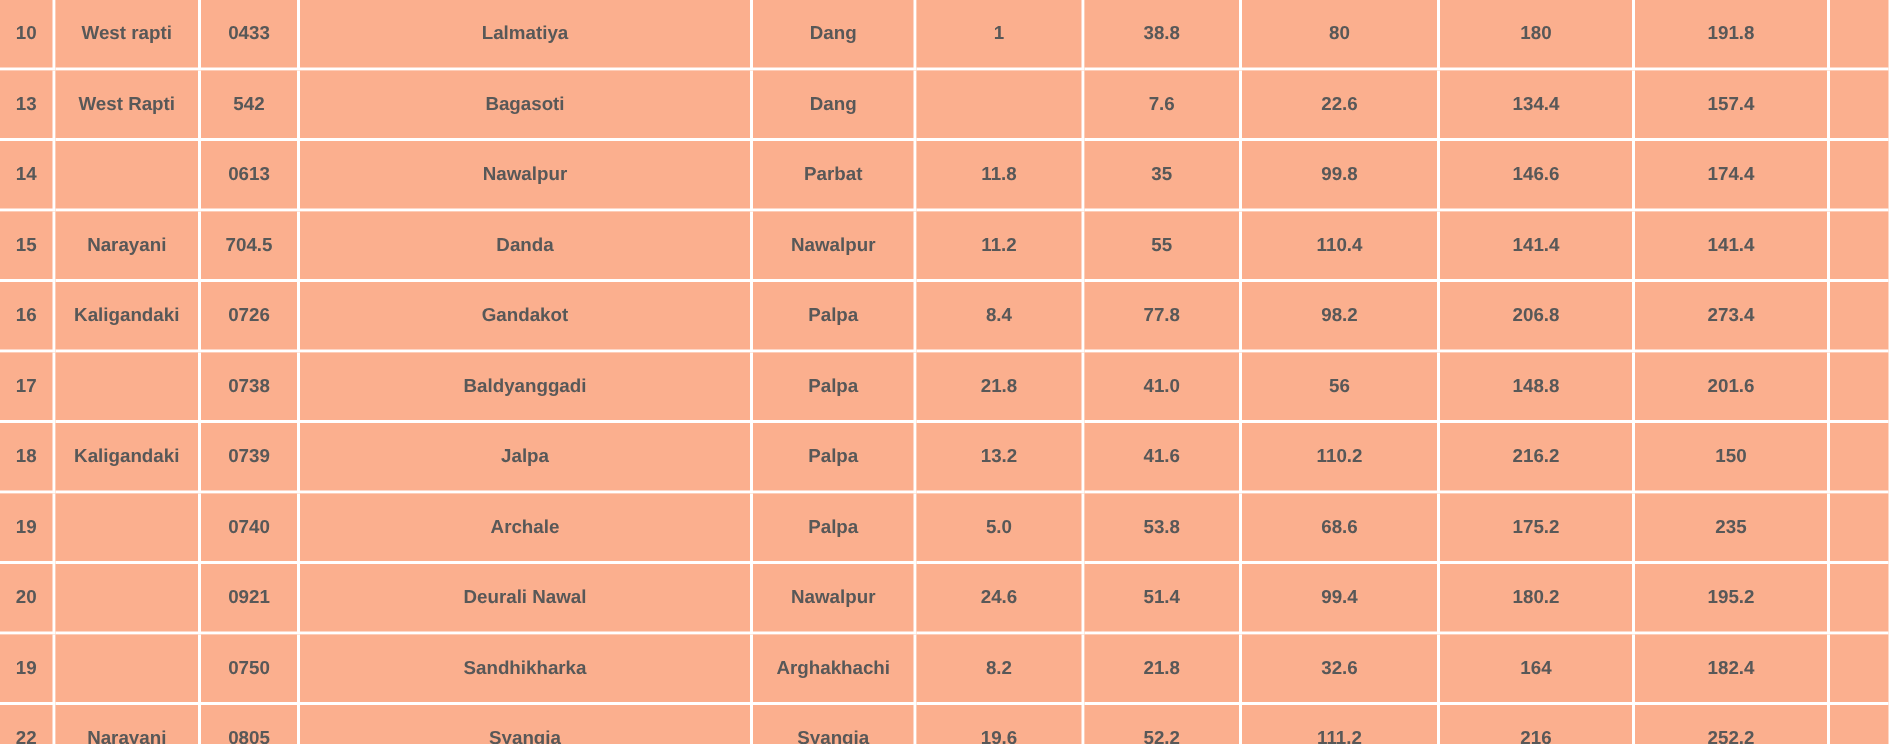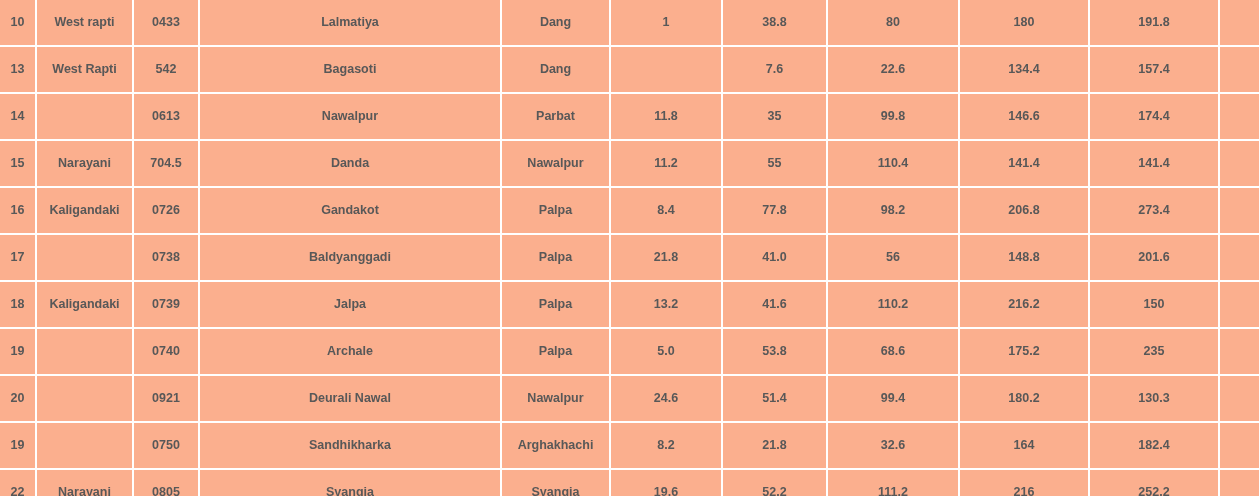--- a/index.html
+++ b/index.html
@@ -183,21 +183,21 @@
       <tr>
         <td>20</td>
         <td></td>
         <td>0921</td>
         <td>Deurali Nawal</td>
         <td>Nawalpur</td>
         <td>24.6</td>
         <td>51.4</td>
         <td>99.4</td>
         <td>180.2</td>
-        <td>130.3</td>
+        <td>195.2</td>
         <td class="col-status">WARNING</td>
       </tr>
       <tr>
         <td>19</td>
         <td></td>
         <td>0750</td>
         <td>Sandhikharka</td>
         <td>Arghakhachi</td>
         <td>8.2</td>
         <td>21.8</td>

